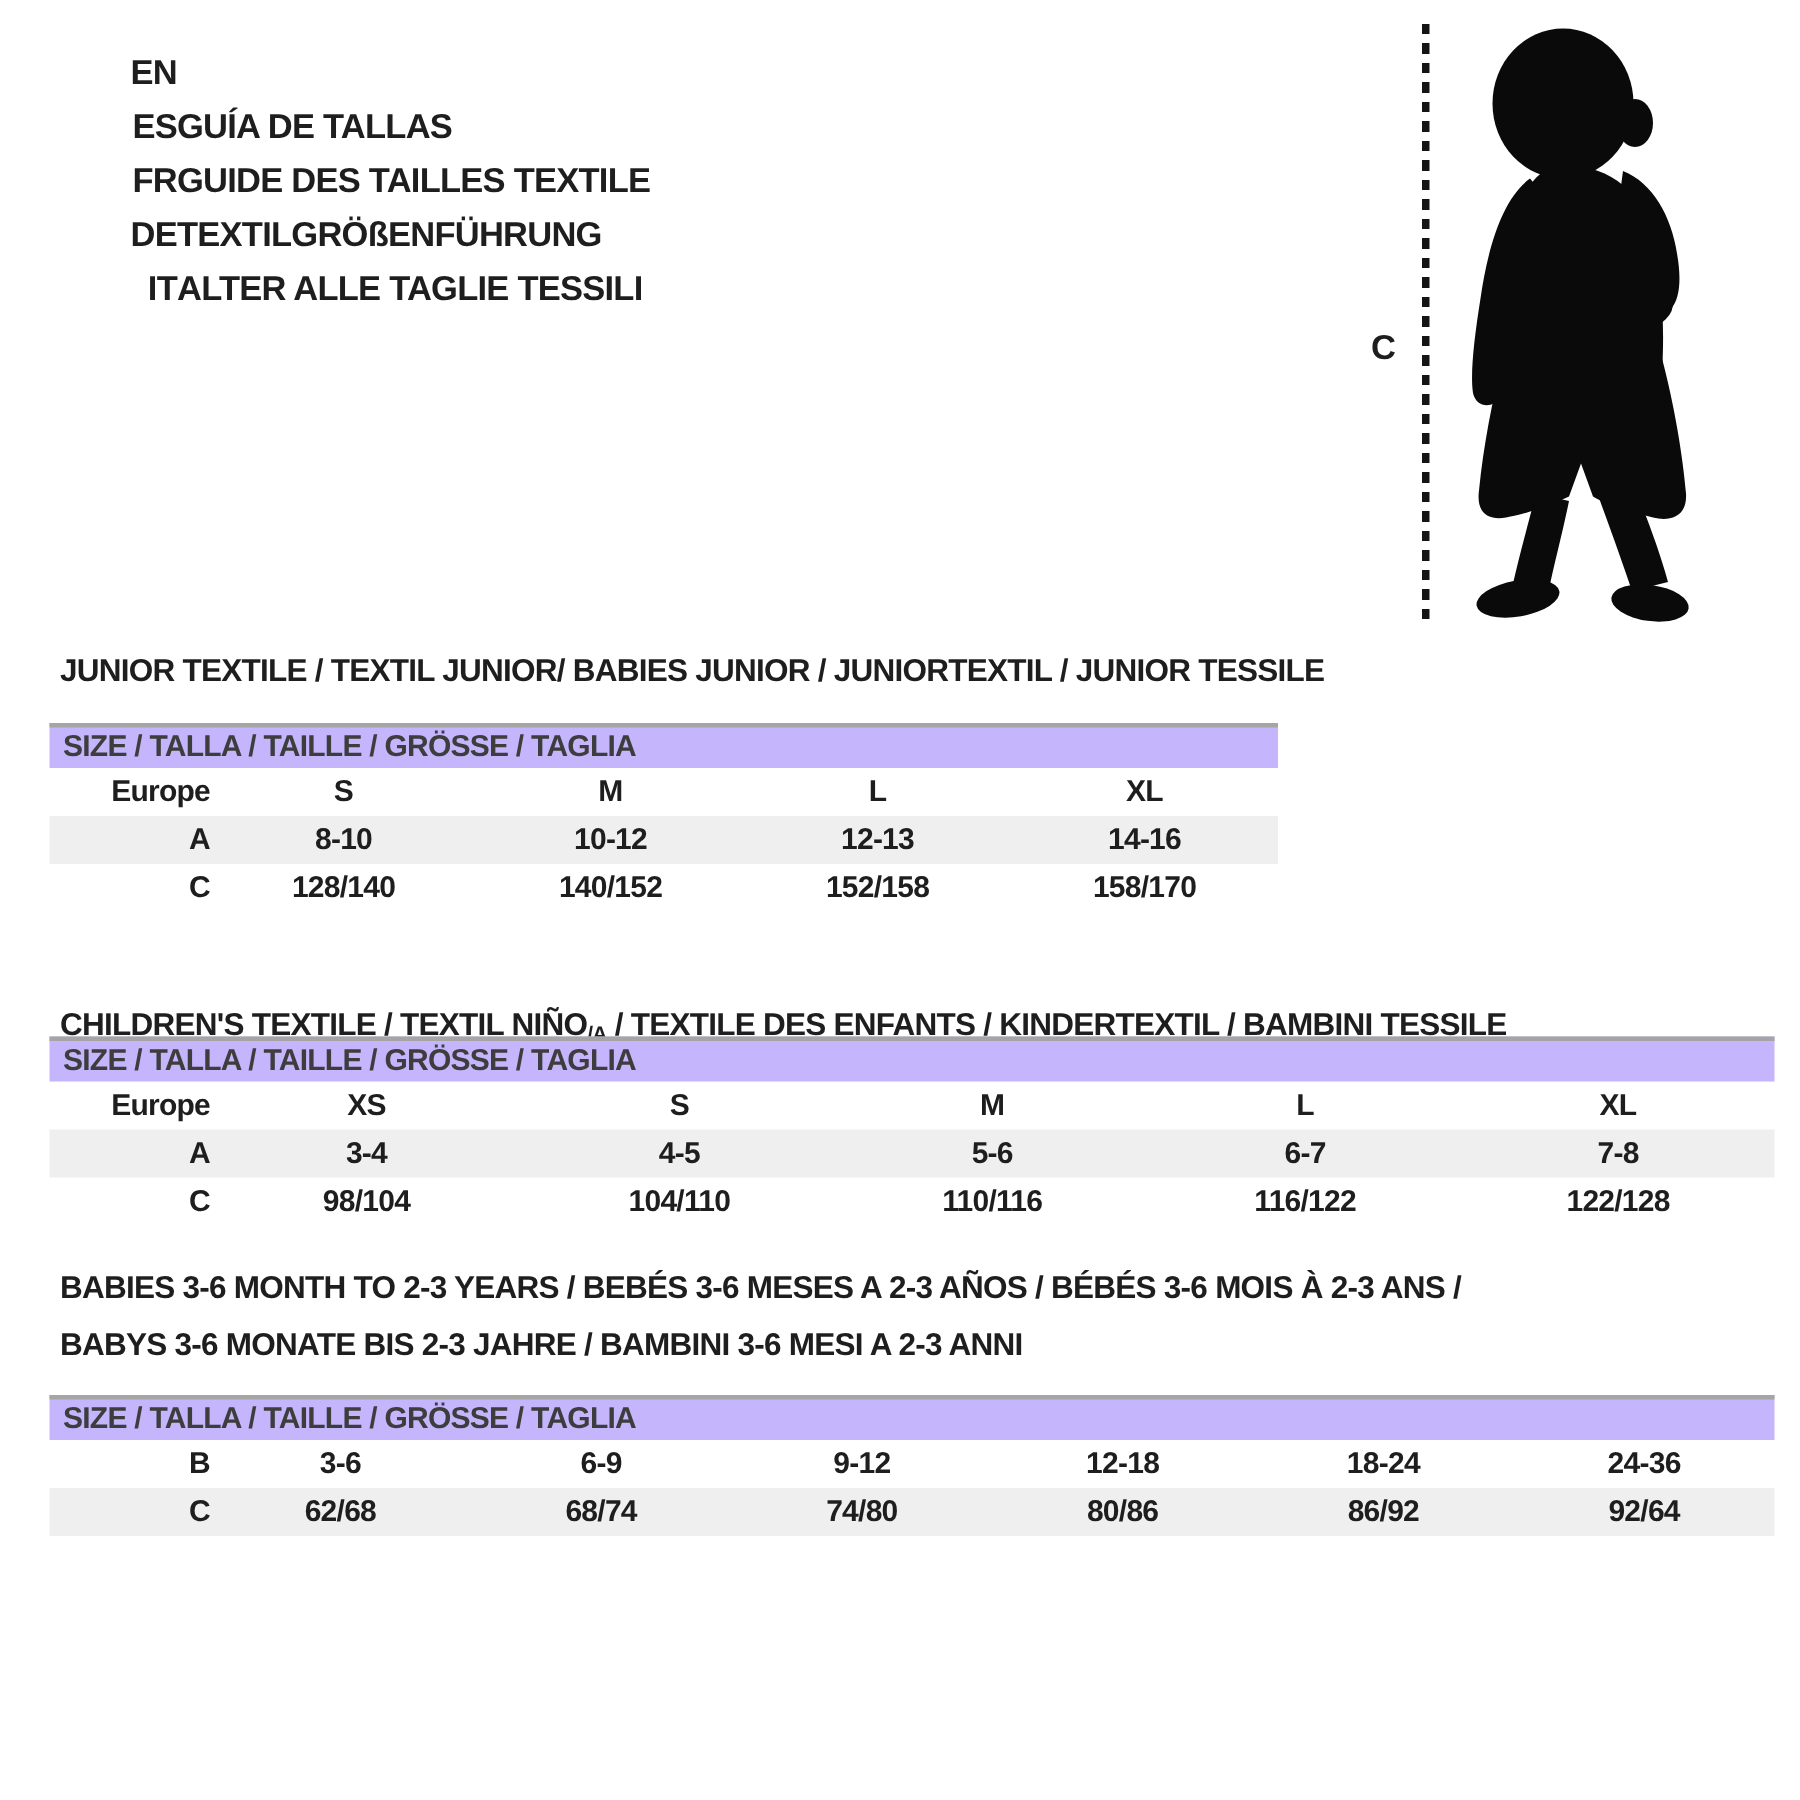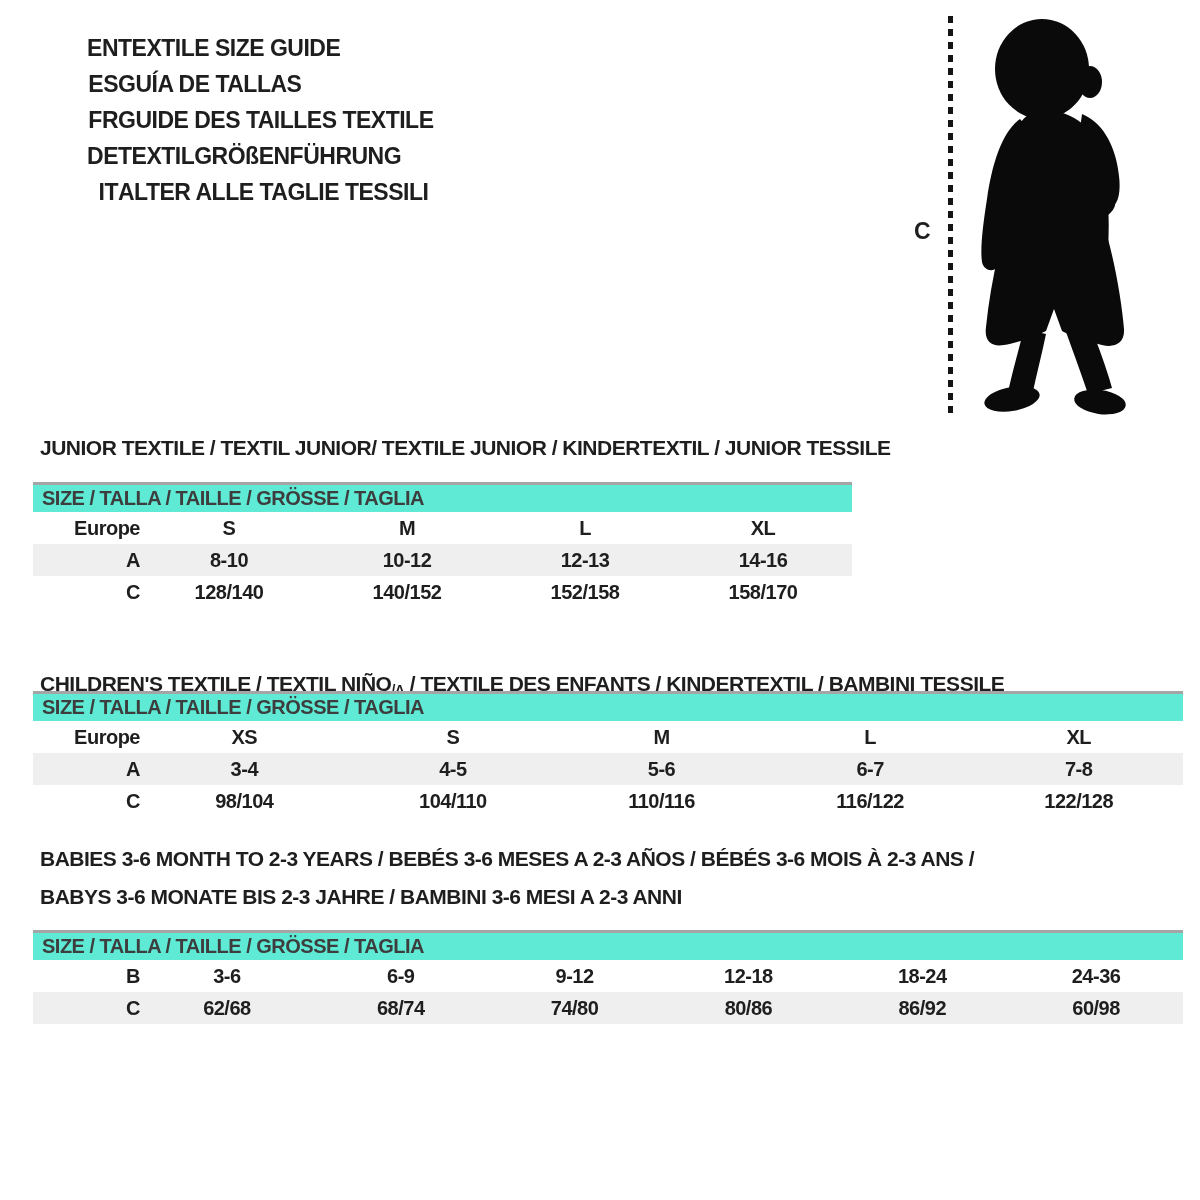--- a/index.html
+++ b/index.html
@@ -24,21 +24,21 @@
   .silhouette { position:absolute; left:962px; top:14px; }
 
   
   .sec-title { position:absolute; left:40px; font-size:21px; white-space:nowrap; }
   .sec-title sub { font-size:14px; vertical-align:-4px; letter-spacing:-0.5px; }
   .babies-title { line-height:38px; }
 
   
   .size-table { position:absolute; left:33px; }
   .size-bar {
-    height:27px; background:#5eead4; border-top:3px solid #a5a5a5;
+    height:27px; background:#c4b5fd; border-top:3px solid #a5a5a5;
     display:flex; align-items:center; padding-left:9px;
     font-size:20px; color:#3d3d3d;
   }
   .trow { display:grid; height:32px; align-items:center; font-size:20px; }
   .size-table > .trow:nth-child(3) { background:#efefef; }
   .trow > span { text-align:center; }
   .trow > .rowlabel { text-align:right; padding-left:9px; }
   .t-junior   { width:819px; }
   .t-junior   .trow { grid-template-columns:107px repeat(4,1fr); }
   .t-children { width:1150px; }
@@ -51,21 +51,20 @@
   .legend-line { height:37px; display:flex; align-items:center; white-space:nowrap; }
 </style>
 </head>
 <body>
 
 <div class="canvas">
 
   <div class="lang-block">
     <div class="lang-row">
       <span class="lang-code">EN</span>
-      <span class="lang-title">TEXTILE SIZE GUIDE</span>
     </div>
     <div class="lang-row">
       <span class="lang-code">ES</span>
       <span class="lang-title">GUÍA DE TALLAS</span>
     </div>
     <div class="lang-row">
       <span class="lang-code">FR</span>
       <span class="lang-title">GUIDE DES TAILLES TEXTILE</span>
     </div>
     <div class="lang-row">
@@ -87,21 +86,21 @@
     <path d="M58,105 C40,118 30,150 25,185 C21,210 18,235 20,248 C22,258 34,259 38,250 C44,236 46,215 50,195 C55,170 62,140 72,122 Z"></path>
     <path d="M120,100 C140,108 152,130 156,155 C159,172 158,185 152,192 C146,199 136,197 132,188 C126,174 122,150 116,130 Z"></path>
     <ellipse cx="128" cy="196" rx="26" ry="13" transform="rotate(-18 128 196)"></ellipse>
     <path d="M40,225 L146,225 C154,255 160,290 162,315 C163,330 152,334 140,331 C124,327 108,322 100,317 L92,295 L84,317 C72,323 54,329 42,331 C30,333 22,328 24,313 C27,283 33,252 40,225 Z"></path>
     <path d="M62,315 C56,338 50,360 46,378 L70,382 C74,362 80,340 84,320 Z"></path>
     <ellipse cx="50" cy="385" rx="28" ry="12" transform="rotate(-10 50 385)"></ellipse>
     <path d="M104,318 C112,340 120,362 126,380 L150,374 C144,352 136,332 130,316 Z"></path>
     <ellipse cx="138" cy="388" rx="26" ry="12" transform="rotate(8 138 388)"></ellipse>
   </svg>
 
-  <div class="sec-title" style="top:436px;">JUNIOR TEXTILE / TEXTIL JUNIOR/ TEXTILE JUNIOR / KINDERTEXTIL / JUNIOR TESSILE</div>
+  <div class="sec-title" style="top:436px;">JUNIOR TEXTILE / TEXTIL JUNIOR/ BABIES JUNIOR / JUNIORTEXTIL / JUNIOR TESSILE</div>
   <div class="size-table t-junior" style="top:482px;">
     <div class="size-bar">SIZE / TALLA / TAILLE / GRÖSSE / TAGLIA</div>
     <div class="trow">
       <span class="rowlabel">Europe</span>
       <span>S</span>
       <span>M</span>
       <span>L</span>
       <span>XL</span>
     </div>
     <div class="trow">
@@ -166,18 +165,18 @@
       <span>18-24</span>
       <span>24-36</span>
     </div>
     <div class="trow">
       <span class="rowlabel">C</span>
       <span>62/68</span>
       <span>68/74</span>
       <span>74/80</span>
       <span>80/86</span>
       <span>86/92</span>
-      <span>60/98</span>
+      <span>92/64</span>
     </div>
   </div>
 
 
 </div>
 
 </body></html>

